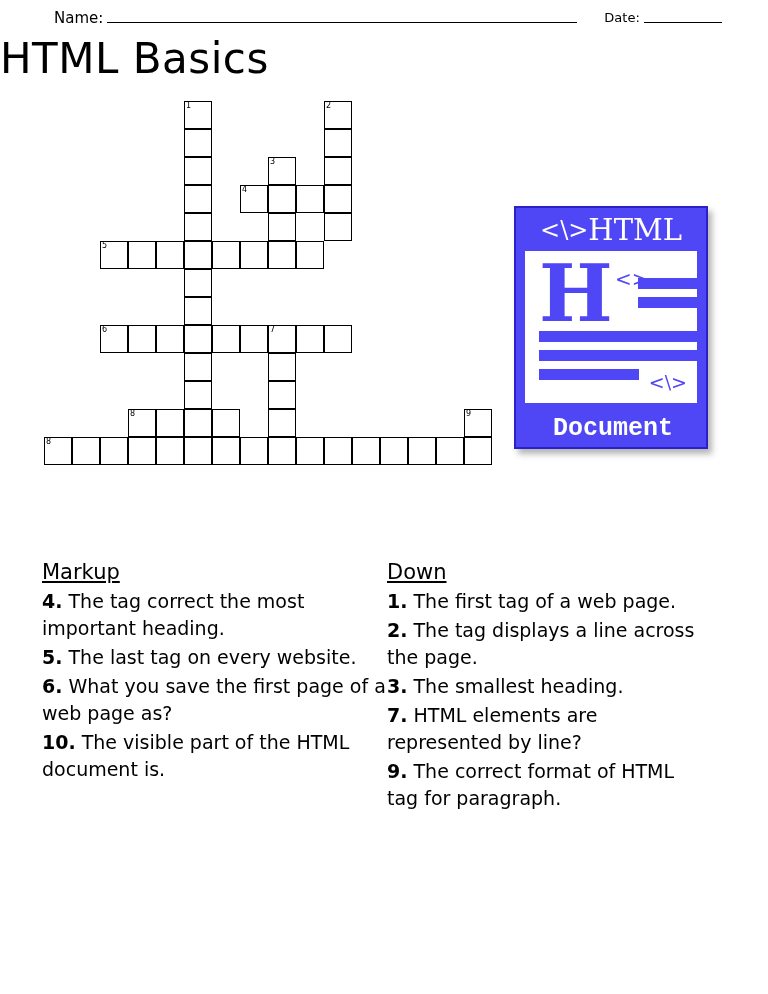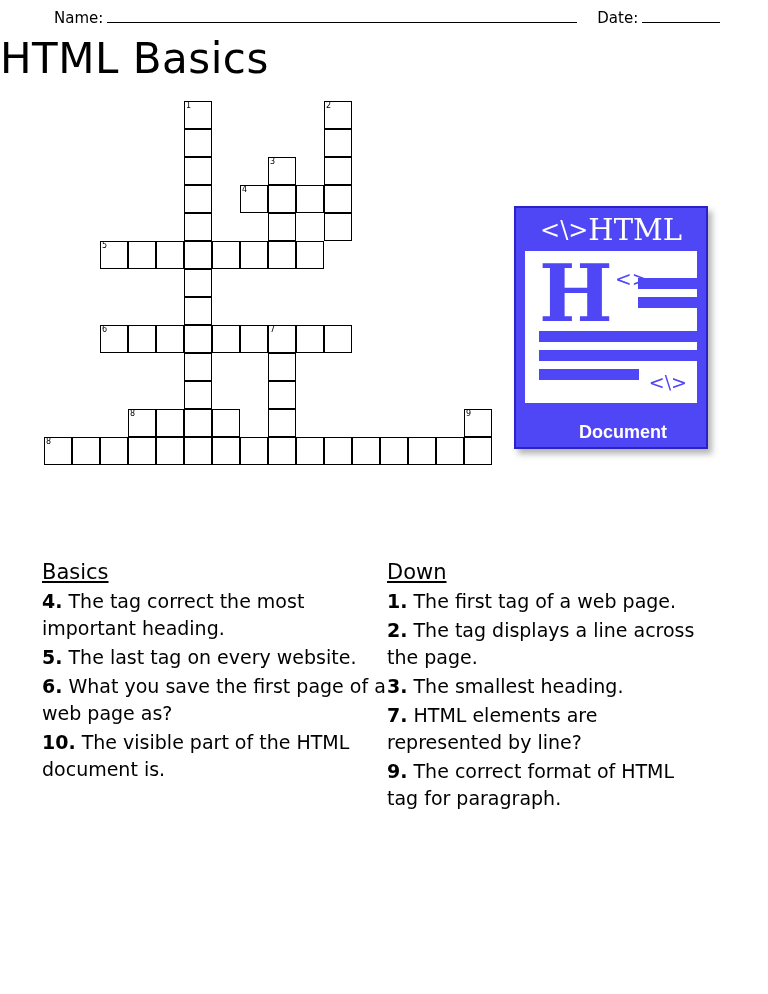--- a/index.html
+++ b/index.html
@@ -34,22 +34,22 @@
     line-height: 16px;
   }
   .name-rule {
     flex: 0 0 auto;
     width: 470px;
     border-bottom: 1.5px solid #000;
     height: 1px;
     margin: 0 0 3px 4px;
   }
   .date-label {
-    margin-left: 20px;
-    font-size: 15px;
+    margin-left: 27px;
+    font-size: 13px;
     line-height: 16px;
   }
   .date-rule {
     flex: 0 0 auto;
     width: 78px;
     border-bottom: 1.5px solid #000;
     height: 1px;
     margin: 0 0 3px 4px;
   }
 
@@ -148,28 +148,28 @@
   .doc-ang3 {
     position: absolute;
     right: 10px;
     top: 120px;
     font-family: "DejaVu Serif", serif;
     font-size: 19px;
     color: #4f46f5;
   }
   .doc-bottom {
     position: absolute;
-    left: 12px;
+    left: 2px;
     bottom: 4px;
     width: 100%;
     text-align: center;
     color: #ffffff;
-    font-family: Liberation Sans, sans-serif;
+    font-family: Liberation Mono, monospace;
     font-weight: bold;
-    font-size: 18px;
+    font-size: 25px;
   }
 
   
   .clues {
     position: absolute;
     top: 560px;
     left: 42px;
     width: 690px;
     display: flex;
     gap: 0px;
@@ -297,21 +297,21 @@
     <div class="bar" style="left:14px; top:80px; width:159px;"></div>
     <div class="bar" style="left:14px; top:99px; width:159px;"></div>
     <div class="bar" style="left:14px; top:118px; width:100px;"></div>
     <div class="doc-ang3">&lt;\&gt;</div>
   </div>
   <div class="doc-bottom">Document</div>
 </div>
 
 <div class="clues">
   <div class="clue-col across">
-    <div class="clue-head">Basics</div>
+    <div class="clue-head">Markup</div>
     <div class="clue">
       <b>4.</b>
       <span>The tag correct the most important heading.</span>
     </div>
     <div class="clue">
       <b>5.</b>
       <span>The last tag on every website.</span>
     </div>
     <div class="clue">
       <b>6.</b>

